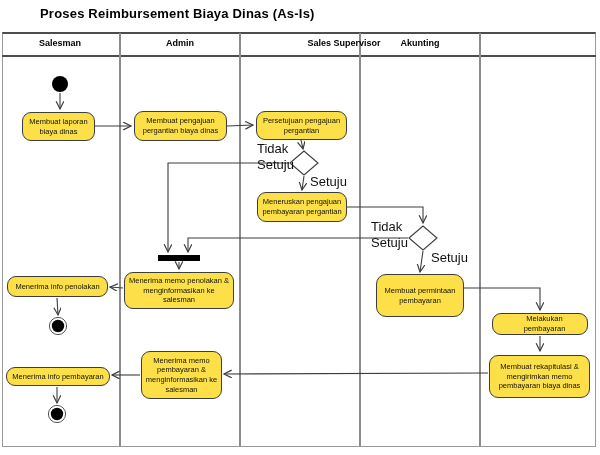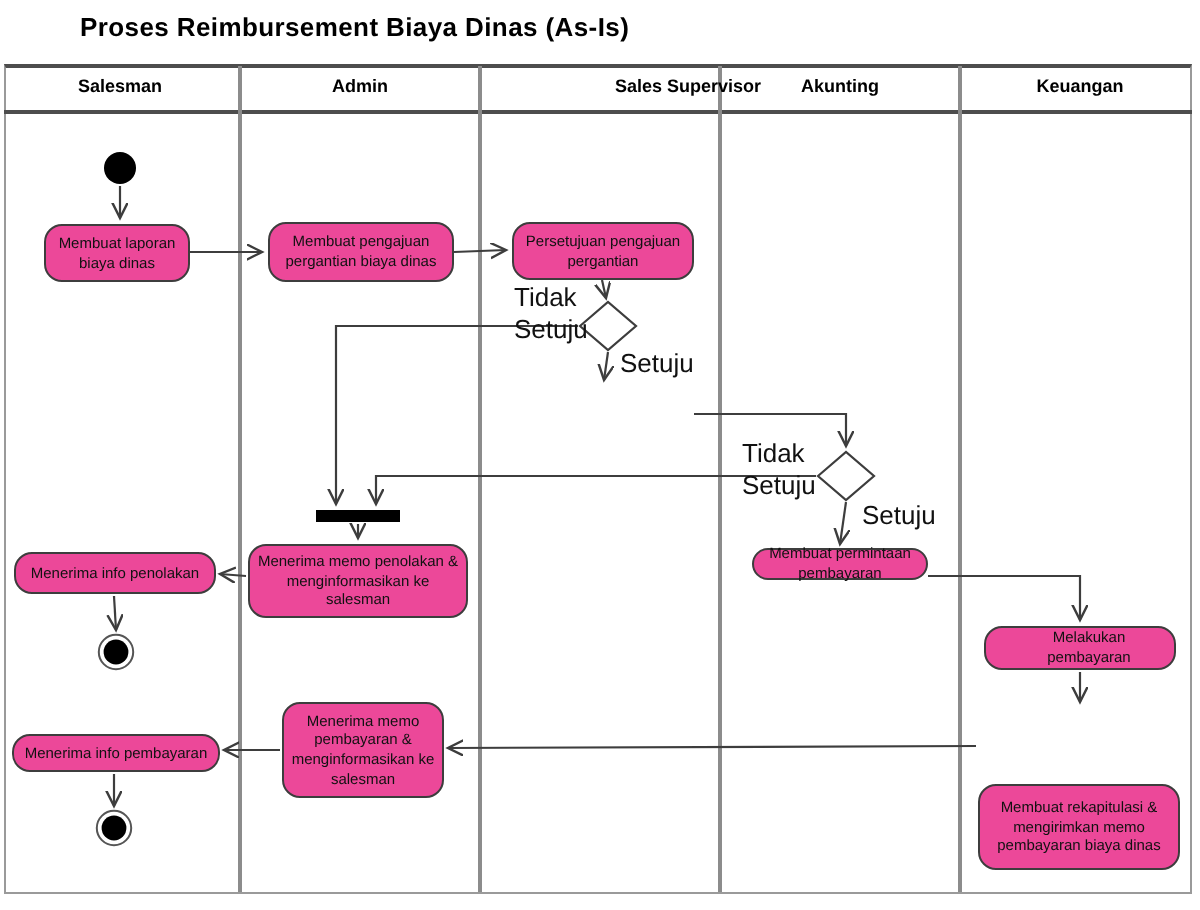--- a/index.html
+++ b/index.html
@@ -22,21 +22,21 @@
   .vline {
     position:absolute; top:33px; width:2px; height:413px; background:#8c8c8c;
   }
   .lane-h {
     position:absolute; top:38px; width:120px; text-align:center;
     font-size:9px; font-weight:bold; color:#000;
   }
   .edges { position:absolute; left:0; top:0; pointer-events:none; }
   .node {
     position:absolute; box-sizing:border-box;
-    border:1px solid #3d3d3d; border-radius:9px; background:#ec4899;
+    border:1px solid #3d3d3d; border-radius:9px; background:#fde047;
     font-size:7.5px; line-height:1.3; color:#111;
     display:flex; align-items:center; justify-content:center;
     text-align:center; padding:1px 3px;
   }
   .elabel {
     position:absolute; font-size:13px; line-height:1.25; color:#111; text-align:left;
   }
 </style>
 </head>
 <body>
@@ -49,21 +49,20 @@
   <div class="header-underline"></div>
   <div class="vline" style="left:119px;"></div>
   <div class="vline" style="left:239px;"></div>
   <div class="vline" style="left:359px;"></div>
   <div class="vline" style="left:479px;"></div>
 
   <div class="lane-h" style="left:0;">Salesman</div>
   <div class="lane-h" style="left:120px;">Admin</div>
   <div class="lane-h" style="left:240px;padding-left:44px;">Sales Supervisor</div>
   <div class="lane-h" style="left:360px;">Akunting</div>
-  <div class="lane-h" style="left:480px;">Keuangan</div>
 
   <svg class="edges" width="600" height="455" viewBox="0 0 600 455">
     <defs>
       <marker id="arr" markerWidth="9" markerHeight="8" refX="7" refY="3.5" orient="auto">
         <path d="M0,0 L7,3.5 L0,7" fill="none" stroke="#3d3d3d" stroke-width="1.1"></path>
       </marker>
     </defs>
     <g fill="none" stroke="#3d3d3d" stroke-width="1.1">
       <path d="M60,93 L60,109" marker-end="url(#arr)"></path>
       <path d="M95,126 L131,126" marker-end="url(#arr)"></path>
@@ -94,25 +93,26 @@
     </g>
     <g>
       <circle cx="57" cy="414" r="8.6" fill="none" stroke="#555" stroke-width="1"></circle>
       <circle cx="57" cy="414" r="6.2" fill="#000"></circle>
     </g>
   </svg>
 
   <div class="node" style="left:22px;  top:112px; width:73px;  height:29px;">Membuat laporan biaya dinas</div>
   <div class="node" style="left:134px; top:111px; width:93px;  height:30px;">Membuat pengajuan pergantian biaya dinas</div>
   <div class="node" style="left:256px; top:111px; width:91px;  height:29px;">Persetujuan pengajuan pergantian</div>
+  <div class="node" style="left:257px; top:192px; width:90px;  height:30px;">Meneruskan pengajuan pembayaran pergantian</div>
   <div class="node" style="left:124px; top:272px; width:110px; height:37px;">Menerima memo penolakan &amp; menginformasikan ke salesman</div>
   <div class="node" style="left:7px;   top:276px; width:101px; height:21px;">Menerima info penolakan</div>
-  <div class="node" style="left:376px; top:274px; width:88px;  height:16px;">Membuat permintaan pembayaran</div>
+  <div class="node" style="left:376px; top:274px; width:88px;  height:43px;border-radius:10px;">Membuat permintaan pembayaran</div>
   <div class="node" style="left:492px; top:313px; width:96px;  height:22px;padding-left:12px;">Melakukan pembayaran</div>
-  <div class="node" style="left:489px; top:355px; width:101px; height:43px;margin-top:37px;">Membuat rekapitulasi &amp; mengirimkan memo pembayaran biaya dinas</div>
+  <div class="node" style="left:489px; top:355px; width:101px; height:43px;">Membuat rekapitulasi &amp; mengirimkan memo pembayaran biaya dinas</div>
   <div class="node" style="left:141px; top:351px; width:81px;  height:48px;">Menerima memo pembayaran &amp; menginformasikan ke salesman</div>
   <div class="node" style="left:6px;   top:367px; width:104px; height:19px;">Menerima info pembayaran</div>
 
   <div class="elabel" style="left:257px; top:141px; width:33px;">Tidak Setuju</div>
   <div class="elabel" style="left:310px; top:174px;">Setuju</div>
   <div class="elabel" style="left:371px; top:219px; width:33px;">Tidak Setuju</div>
   <div class="elabel" style="left:431px; top:250px;">Setuju</div>
 
 </div>
 

